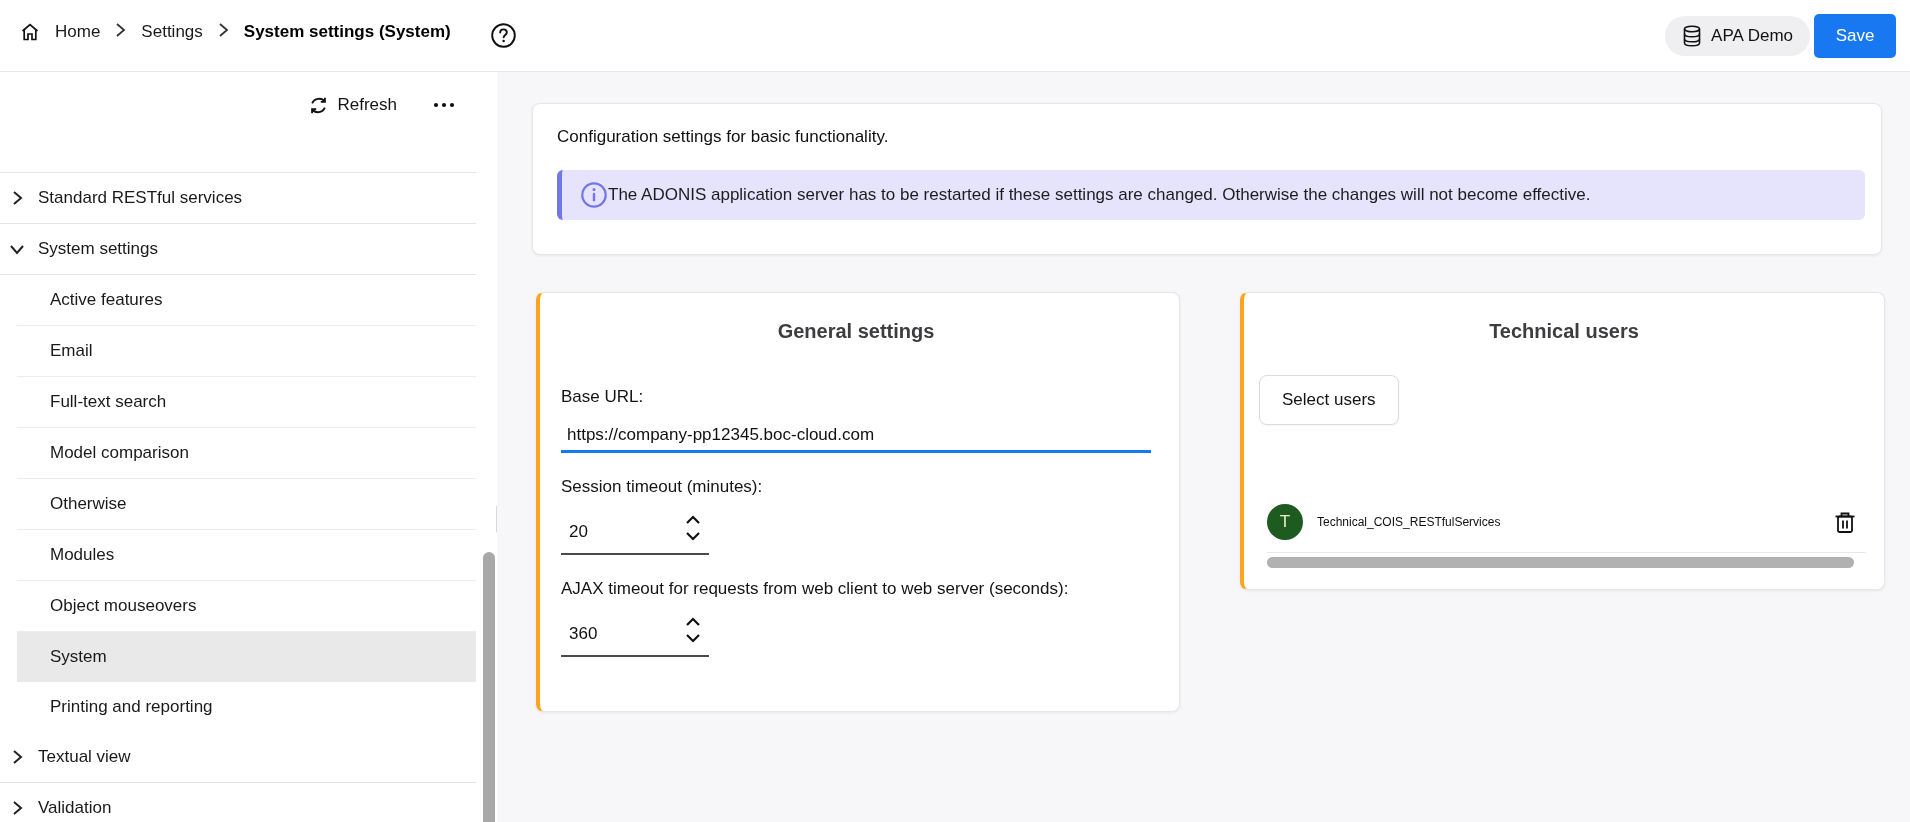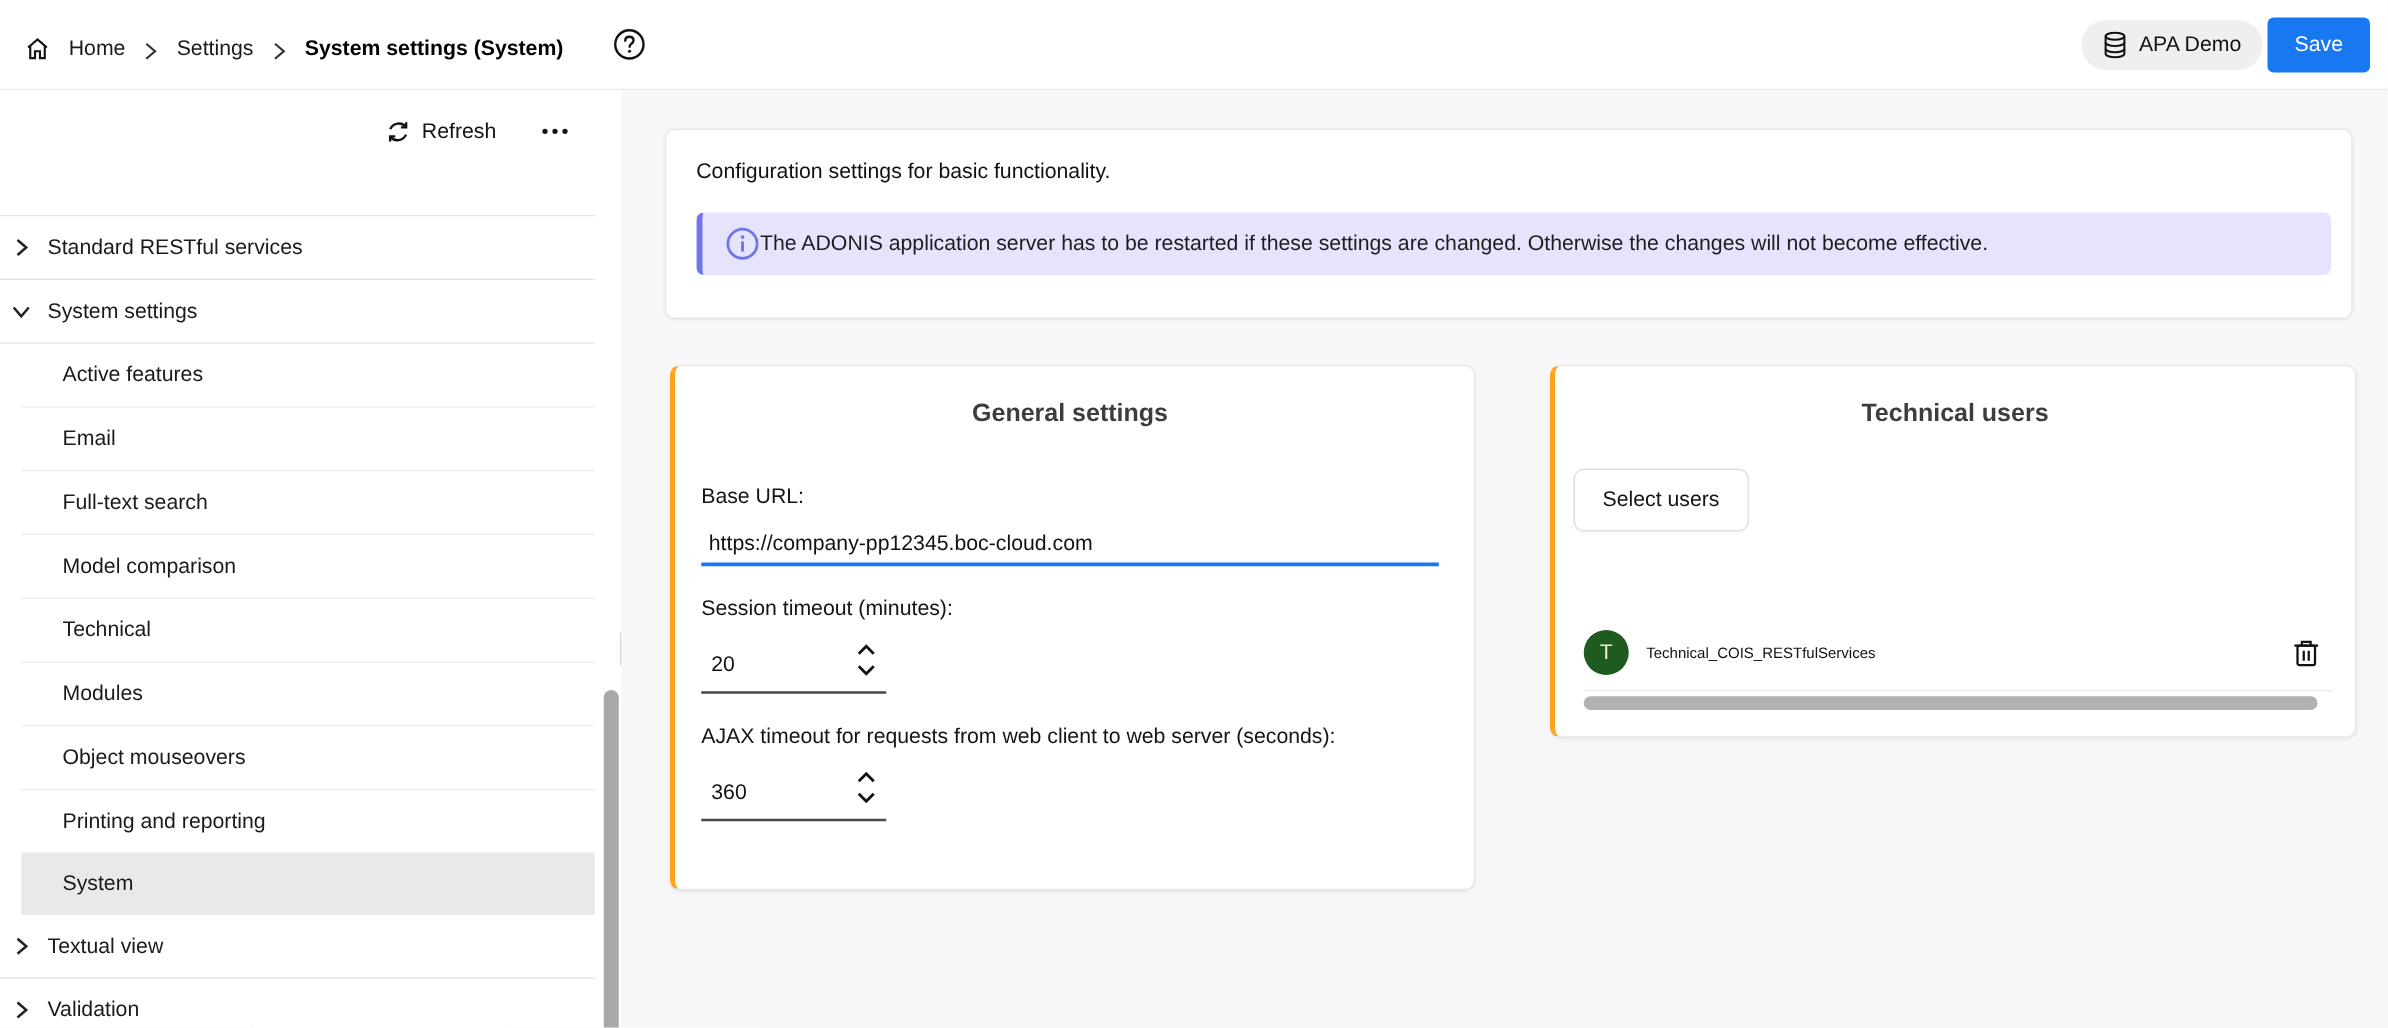--- a/index.html
+++ b/index.html
@@ -3,21 +3,21 @@
 <meta charset="utf-8">
 <style>
   * { margin:0; padding:0; box-sizing:border-box; }
   html,body { width:1910px; height:822px; overflow:hidden; }
   body { font-family:"Liberation Sans","DejaVu Sans",sans-serif; background:#ffffff; color:#141414; }
   .app { position:relative; width:1910px; height:822px; }
 
   
   .header { position:absolute; left:0; top:0; width:1910px; height:72px; background:#fff;
             border-bottom:1px solid #e9e9e9; display:flex; align-items:center; z-index:5; }
-  .breadcrumb { display:flex; align-items:flex-end; gap:15px; padding-left:20px; font-size:17px; }
+  .breadcrumb { display:flex; align-items:flex-start; gap:15px; padding-left:20px; font-size:17px; }
   .crumb { color:#1a1a1a; cursor:pointer; }
   .crumb.current { font-weight:bold; color:#000; cursor:default; }
   .crumb-sep svg { display:block; }
   .help-btn { margin-left:24px; display:flex; align-items:center; justify-content:center; cursor:pointer; }
   .header-right { margin-left:auto; display:flex; align-items:center; gap:4px; padding-right:14px; }
   .repo-pill { display:flex; align-items:center; gap:9px; height:40px; padding:0 17px;
                border-radius:20px; background:#efeff1; font-size:17px; color:#111; cursor:pointer; }
   .save-btn { width:82px; height:44px; border:none; border-radius:5px; background:var(--accent_blue,#1778f2);
               color:#fff; font-size:17px; font-family:inherit; cursor:pointer; }
 
@@ -192,40 +192,40 @@
         <span>Full-text search</span>
       </div>
       <div class="tree-divider indent"></div>
 
       <div class="tree-row child">
         <span>Model comparison</span>
       </div>
       <div class="tree-divider indent"></div>
 
       <div class="tree-row child">
-        <span>Technical</span>
+        <span>Otherwise</span>
       </div>
       <div class="tree-divider indent"></div>
 
       <div class="tree-row child">
         <span>Modules</span>
       </div>
       <div class="tree-divider indent"></div>
 
       <div class="tree-row child">
         <span>Object mouseovers</span>
       </div>
       <div class="tree-divider indent"></div>
-
-      <div class="tree-row child">
-        <span>Printing and reporting</span>
-      </div>
 
       <div class="tree-row child selected">
         <span>System</span>
+      </div>
+
+      <div class="tree-row child">
+        <span>Printing and reporting</span>
       </div>
 
       <div class="tree-row parent">
         <span class="tree-chevron">
           <svg width="14" height="16" viewBox="0 0 14 16" fill="none" stroke="#222" stroke-width="2">
               <polyline points="4,2 11,8 4,14"></polyline>
             </svg>
         </span>
         <span>Textual view</span>
       </div>

